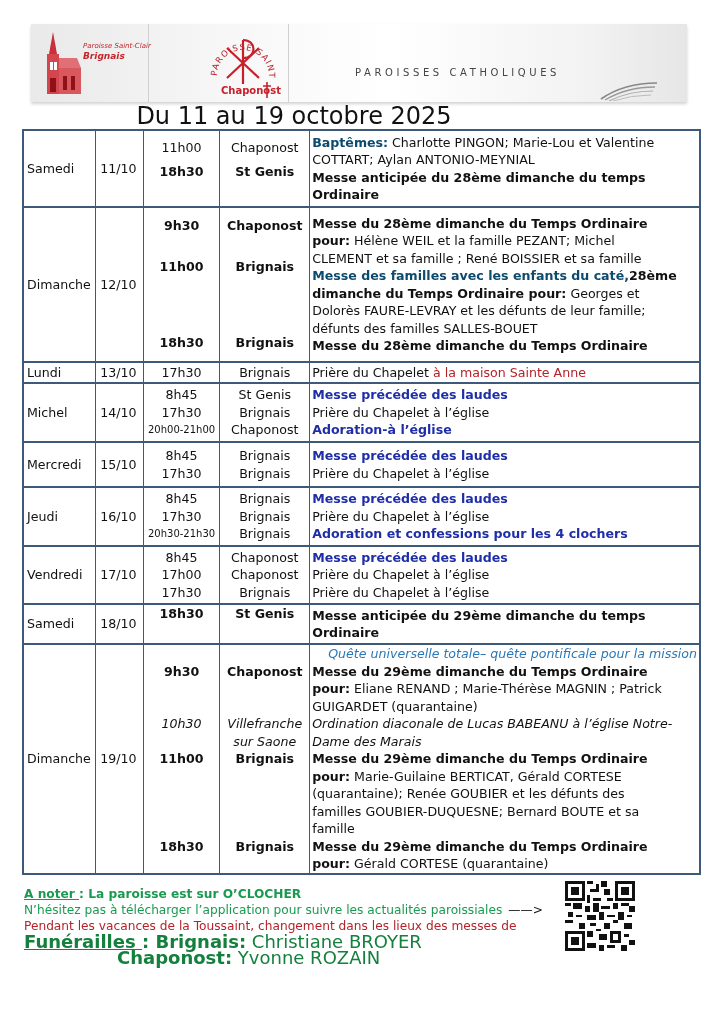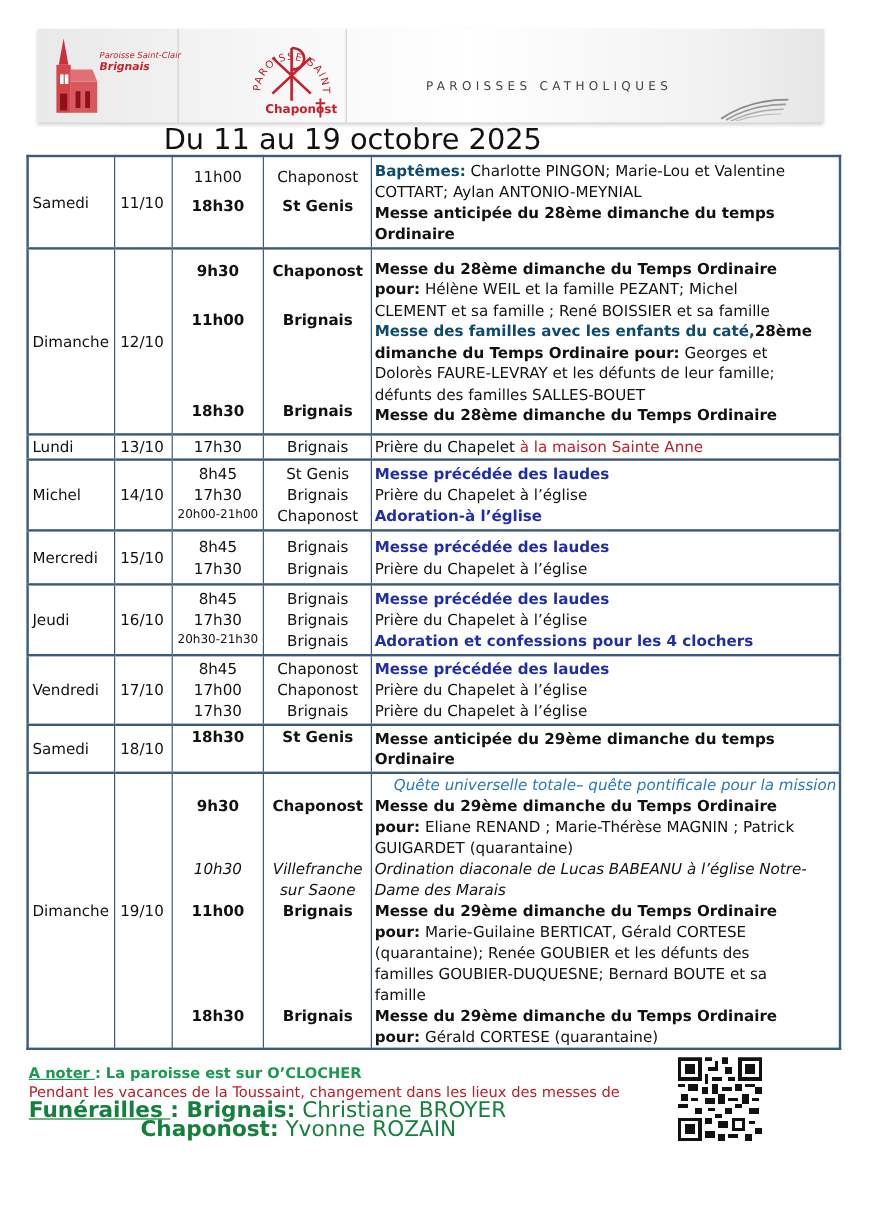--- a/index.html
+++ b/index.html
@@ -322,20 +322,23 @@
       <span class="line b">Messe du 29ème dimanche du Temps Ordinaire</span>
       <span class="line"><span class="b">pour:</span><span> Gérald CORTESE (quarantaine)</span></span>
     </td>
   </tr>
 </tbody>
   </table>
 
 <div class="notes">
   <div class="line">
     <span class="green-b u">A noter </span><span class="green-b">: La paroisse est sur O’CLOCHER</span>
+  </div>
+  <div class="line">
+    <span class="green">N’hésitez pas à télécharger l’application pour suivre les actualités paroissiales</span><span class="arrow">——&gt;</span>
   </div>
   <div class="line red">Pendant les vacances de la Toussaint, changement dans les lieux des messes de</div>
   <div class="line fun">
     <span class="u">Funérailles </span><span>: </span><span>Brignais:</span><span style="font-weight:normal"> Christiane BROYER</span>
   </div>
   <div class="line fun indent">
     <span>Chaponost:</span><span style="font-weight:normal"> Yvonne ROZAIN</span>
   </div>
 </div>
 

